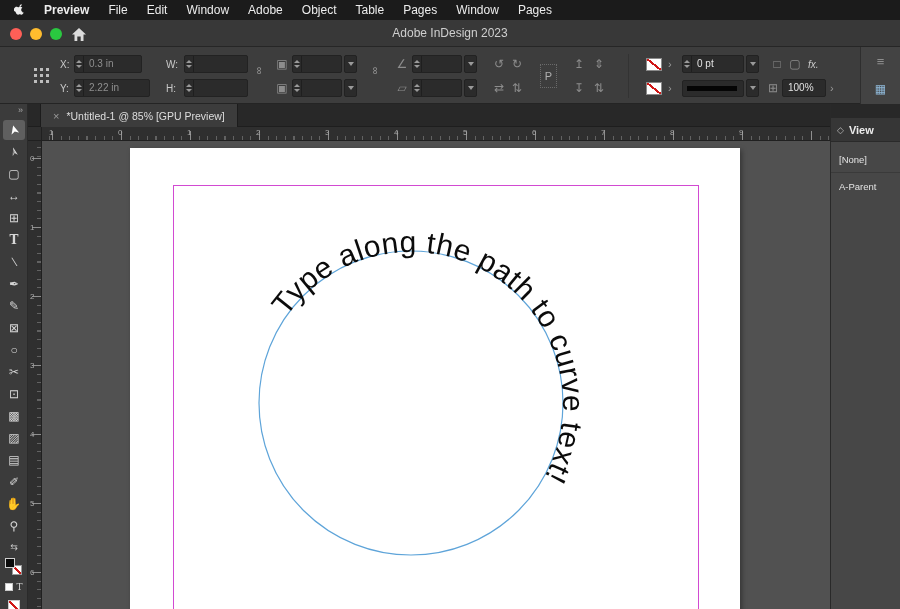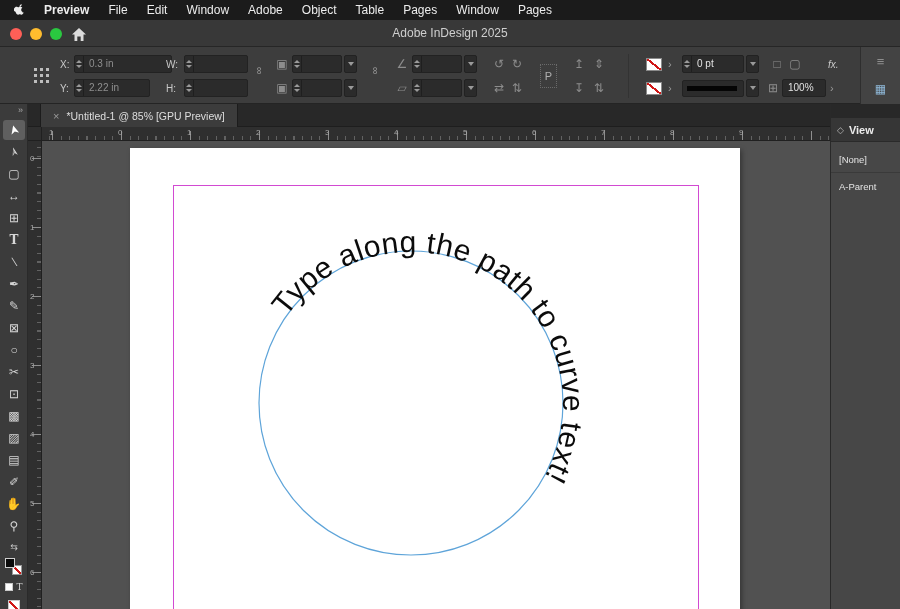--- a/index.html
+++ b/index.html
@@ -152,28 +152,28 @@
 
   <div class="titlebar">
     <span class="light" style="left:10px;background:#ff5f57"></span>
     <span class="light" style="left:30px;background:#febc2e"></span>
     <span class="light" style="left:50px;background:#2ac840"></span>
     <span class="home">
       <svg width="14" height="13">
           <path d="M7 0 L14 6.5 H11.5 V13 H8.7 V8.6 H5.3 V13 H2.5 V6.5 H0 Z" fill="#dcdcdc"></path>
         </svg>
     </span>
-    <div class="tb-title">Adobe InDesign 2025</div>
+    <div class="tb-title">Adobe InDesign 2023</div>
   </div>
 
   <div class="controlbar">
     <span class="proxy-grid"></span>
 
     <span class="cb row1 cb-label" style="left:60px">X:</span>
-    <span class="well row1" style="left:74px;width:98px">
+    <span class="well row1" style="left:74px;width:68px">
       <span class="stp">
           <i class="tri-u"></i>
           <i class="tri-d"></i>
         </span>
       <span class="val">0.3 in</span>
     </span>
     <span class="cb row2 cb-label" style="left:60px">Y:</span>
     <span class="well row2" style="left:74px;width:76px">
       <span class="stp">
           <i class="tri-u"></i>
@@ -287,21 +287,21 @@
         <span class="stroke-style" style="left:682px;width:62px">
           <b></b>
         </span>
       </span>
     <span class="dd row2" style="left:746px">
         <i></i>
       </span>
 
     <span class="cb row1 cb-ico" style="left:770px;width:14px">□</span>
     <span class="cb row1 cb-ico" style="left:788px;width:14px">▢</span>
-    <span class="cb row1 fx" style="left:828px">fx.</span>
+    <span class="cb row1 fx" style="left:808px">fx.</span>
 
     <span class="cb row2 cb-ico" style="left:766px;width:14px">⊞</span>
     <span class="well row2" style="left:782px;width:44px">
       <span class="val lit">100%</span>
     </span>
     <span class="cb row2 arr" style="left:830px">›</span>
 
     <div class="cb-right">
       <span class="cb-ico" style="font-size:13px">≡</span>
       <span class="cb-ico" style="font-size:12px;color:#8fb8d8">▦</span>

